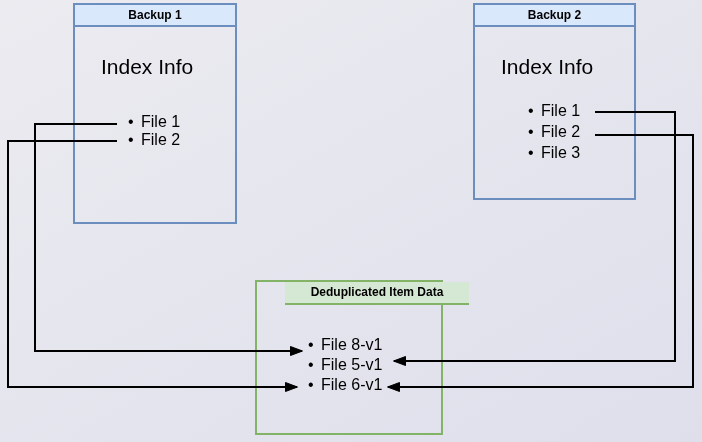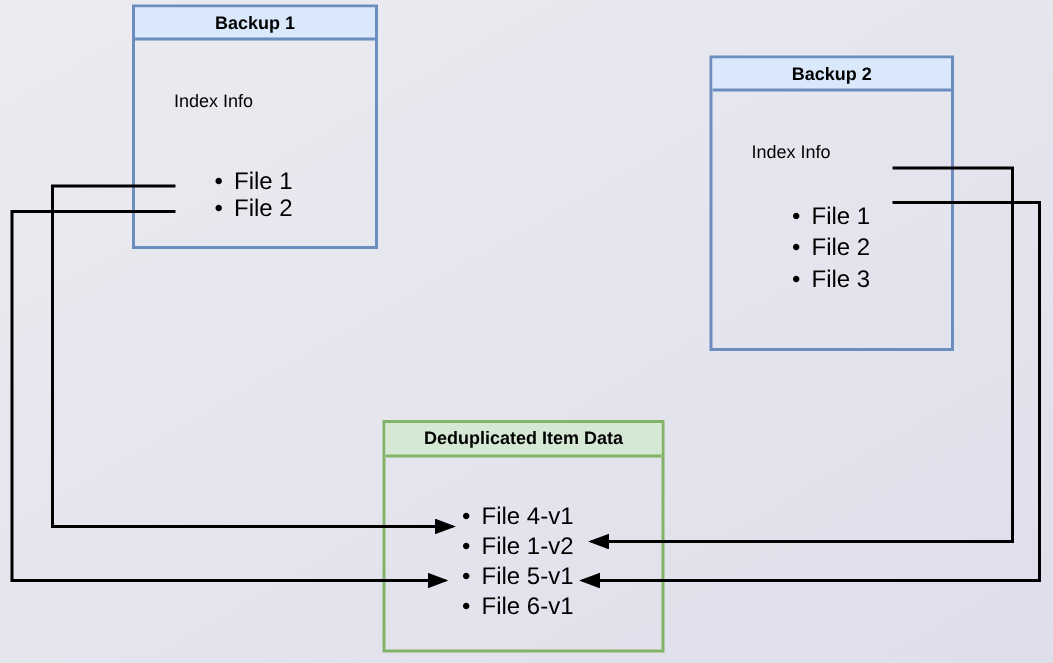--- a/index.html
+++ b/index.html
@@ -23,44 +23,44 @@
   .node-header{
     box-sizing:border-box; width:100%;
     font-size:12px; font-weight:bold; text-align:center;
   }
   .blue .node-header{
     height:22px; line-height:20px;
     background:var(--blue-fill); border-bottom:2px solid var(--blue-stroke);
   }
   .green .node-header{
     height:23px; line-height:21px;
-    background:var(--green-fill); border-bottom:2px solid var(--green-stroke);
+    background:var(--green-fill); border-bottom:2px solid var(--green-stroke);margin-left:28px;
   }
   .subtitle{
     position:absolute; left:26px; top:53px;
-    font-size:12px; line-height:18px; white-space:nowrap;text-align:right;
+    font-size:21px; line-height:18px; white-space:nowrap;text-align:right;
   }
   ul.items{
     position:absolute; margin:0; padding:0; list-style:none; white-space:nowrap;
   }
   ul.items li{font-size:16px;}
   .b1 ul.items{left:53px; top:108px;}
   .b1 ul.items li{line-height:18px;}
   .b2 ul.items{left:53px; top:95px;}
   .b2 ul.items li{line-height:21px;}
   .dd ul.items{left:51px; top:53px;}
   .dd ul.items li{line-height:20px;}
   .bullet{display:inline-block; width:13px;}
   .wires{
     position:absolute; left:0; top:0; width:702px; height:442px;
     pointer-events:none; z-index:5;
   }
   
-  .b1{left:88px; top:3px; width:164px; height:163px;}
-  .b2{left:473px; top:3px; width:163px; height:197px;margin-top:34px;}
+  .b1{left:73px; top:3px; width:164px; height:221px;}
+  .b2{left:473px; top:3px; width:163px; height:197px;}
   .dd{left:255px; top:280px; width:188px; height:155px;}
 </style>
 </head>
 <body>
 
 <div class="canvas">
 
   <div class="node blue b1">
     <div class="node-header">Backup 1</div>
     <div class="subtitle">Index Info</div>
@@ -76,22 +76,21 @@
     <ul class="items">
       <li><span class="bullet">•</span><span>File 1</span></li>
       <li><span class="bullet">•</span><span>File 2</span></li>
       <li><span class="bullet">•</span><span>File 3</span></li>
     </ul>
   </div>
 
   <div class="node green dd">
     <div class="node-header">Deduplicated Item Data</div>
     <ul class="items">
-      <li><span class="bullet">•</span><span>File 4-v1</span></li>
-      <li><span class="bullet">•</span><span>File 1-v2</span></li>
+      <li><span class="bullet">•</span><span>File 8-v1</span></li>
       <li><span class="bullet">•</span><span>File 5-v1</span></li>
       <li><span class="bullet">•</span><span>File 6-v1</span></li>
     </ul>
   </div>
 
   <svg class="wires" viewBox="0 0 702 442">
     <defs>
       <marker id="arrowhead" markerUnits="userSpaceOnUse" markerWidth="14" markerHeight="12" refX="12" refY="5" orient="auto">
         <path d="M0.5,0.5 L12.5,5 L0.5,9.5 Z" fill="#000000" stroke="#000000" stroke-width="1"></path>
       </marker>

